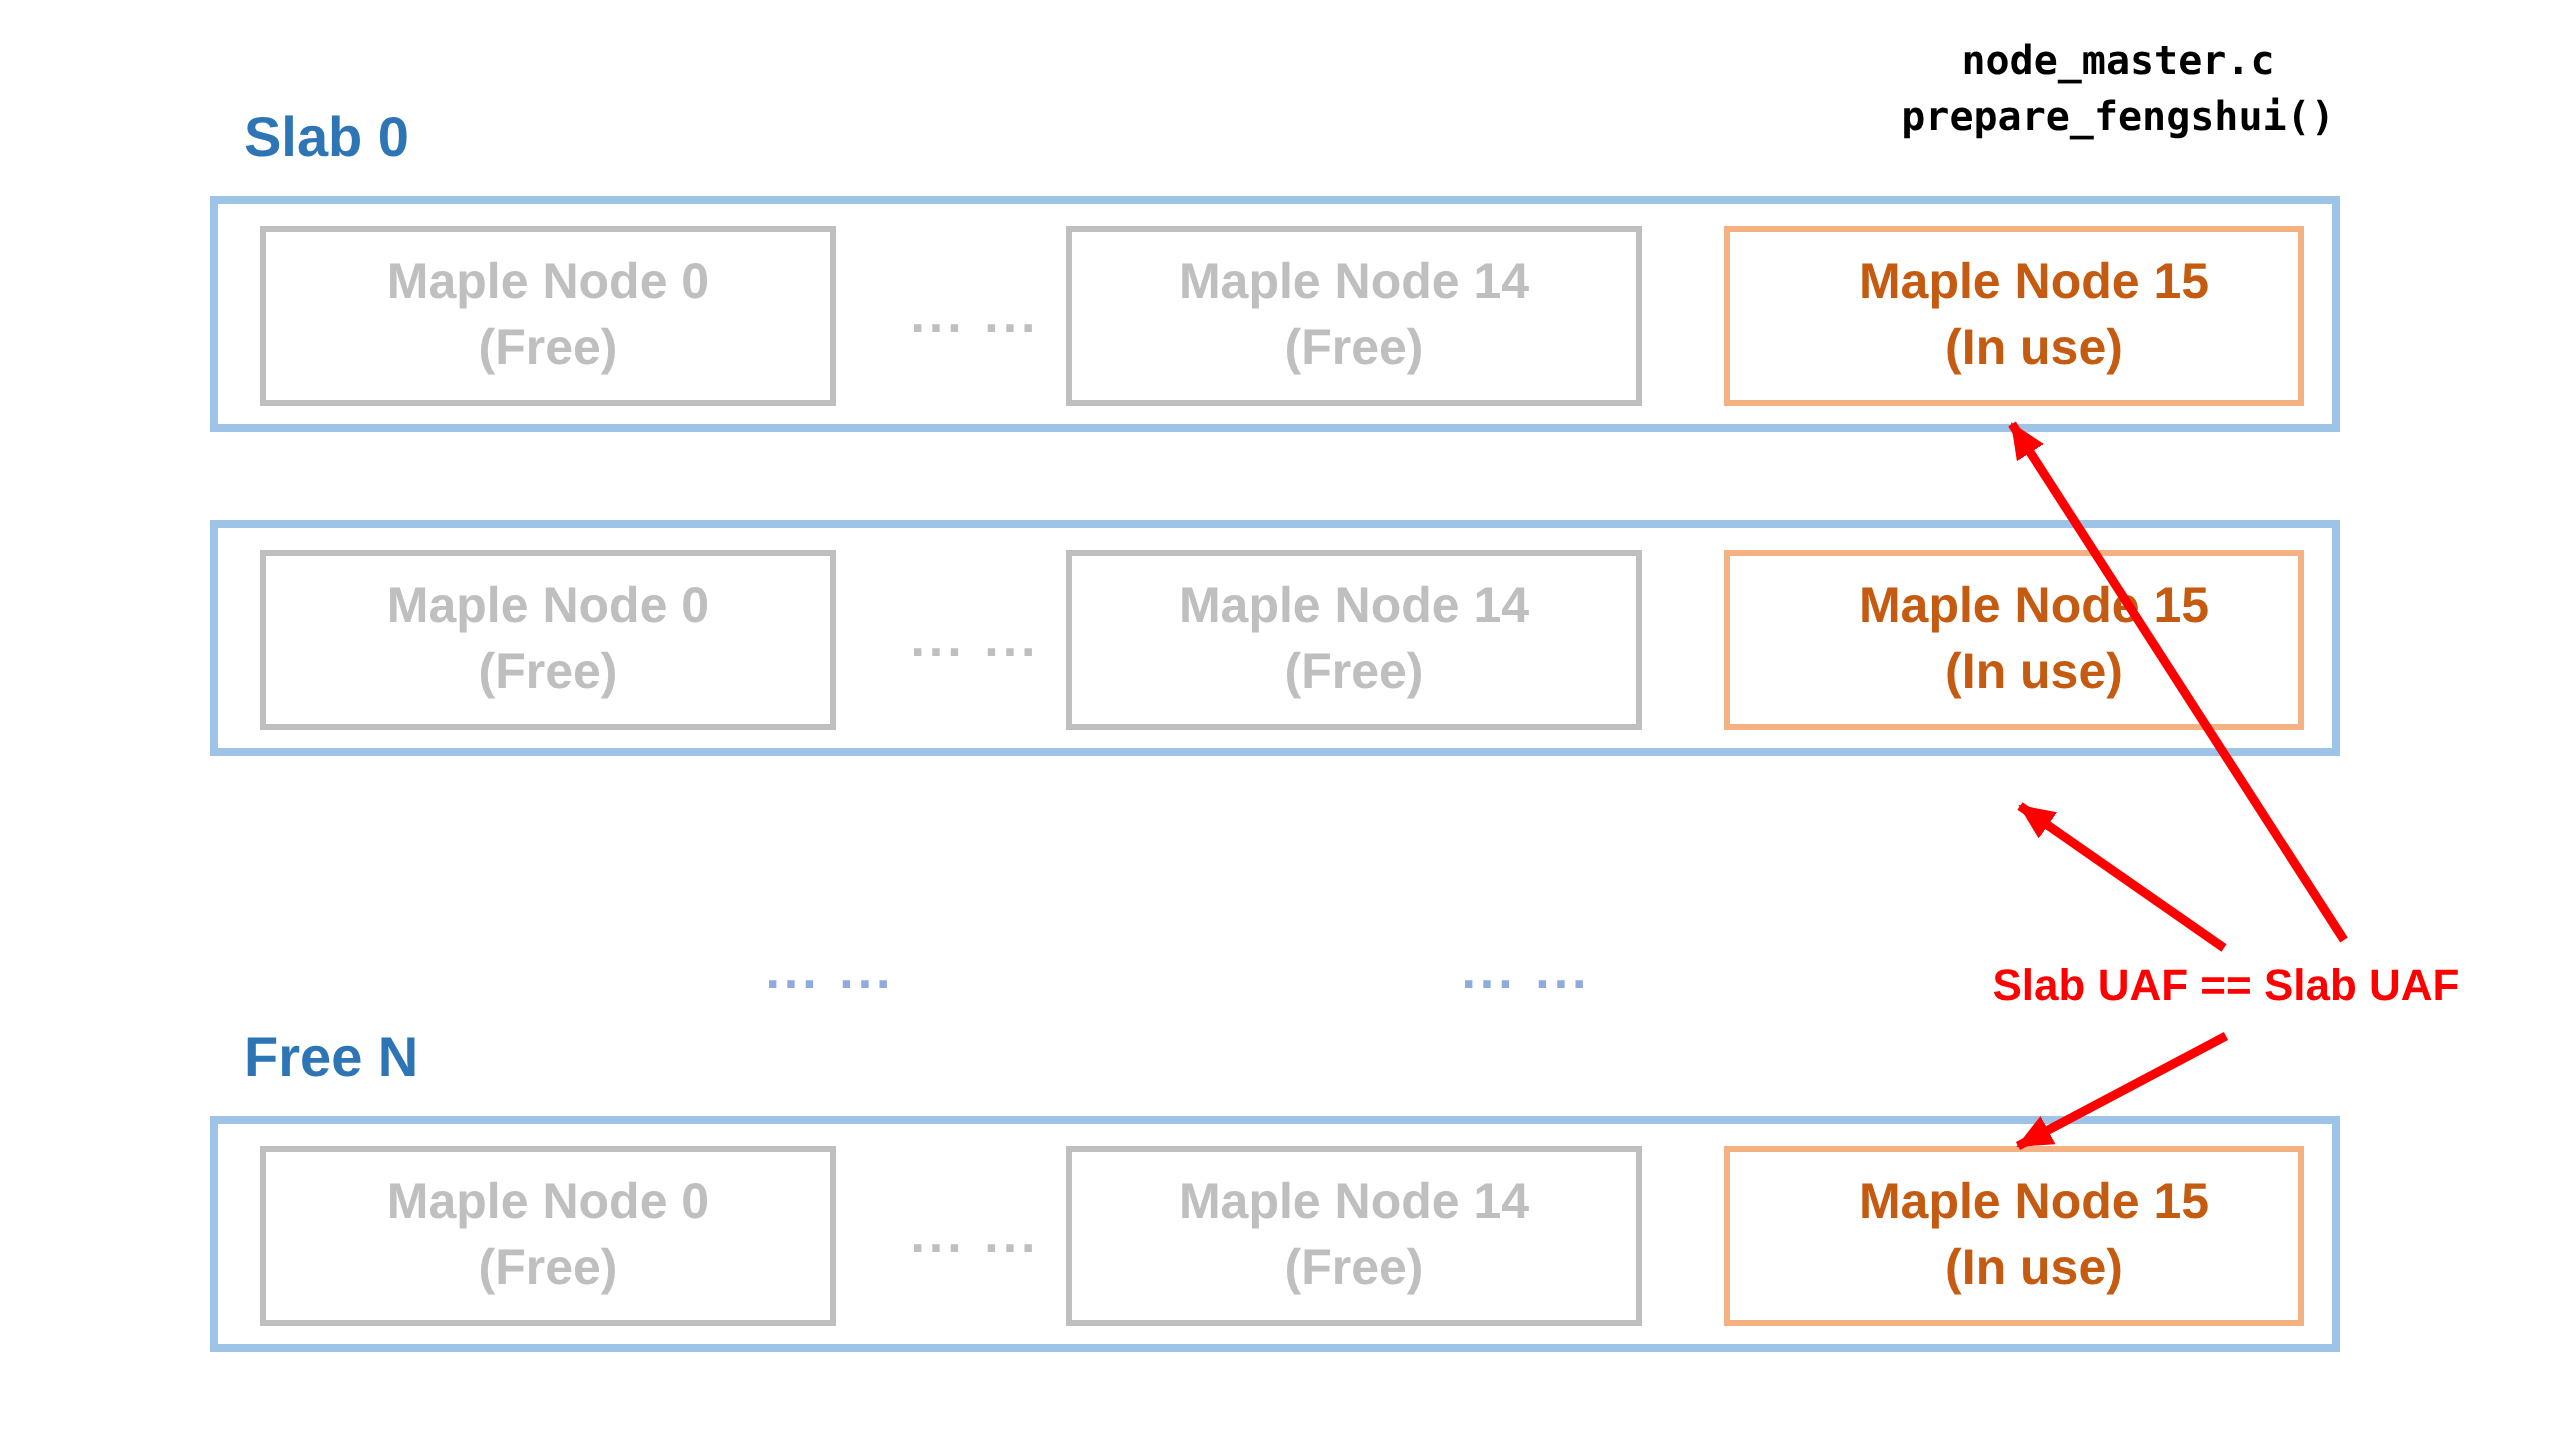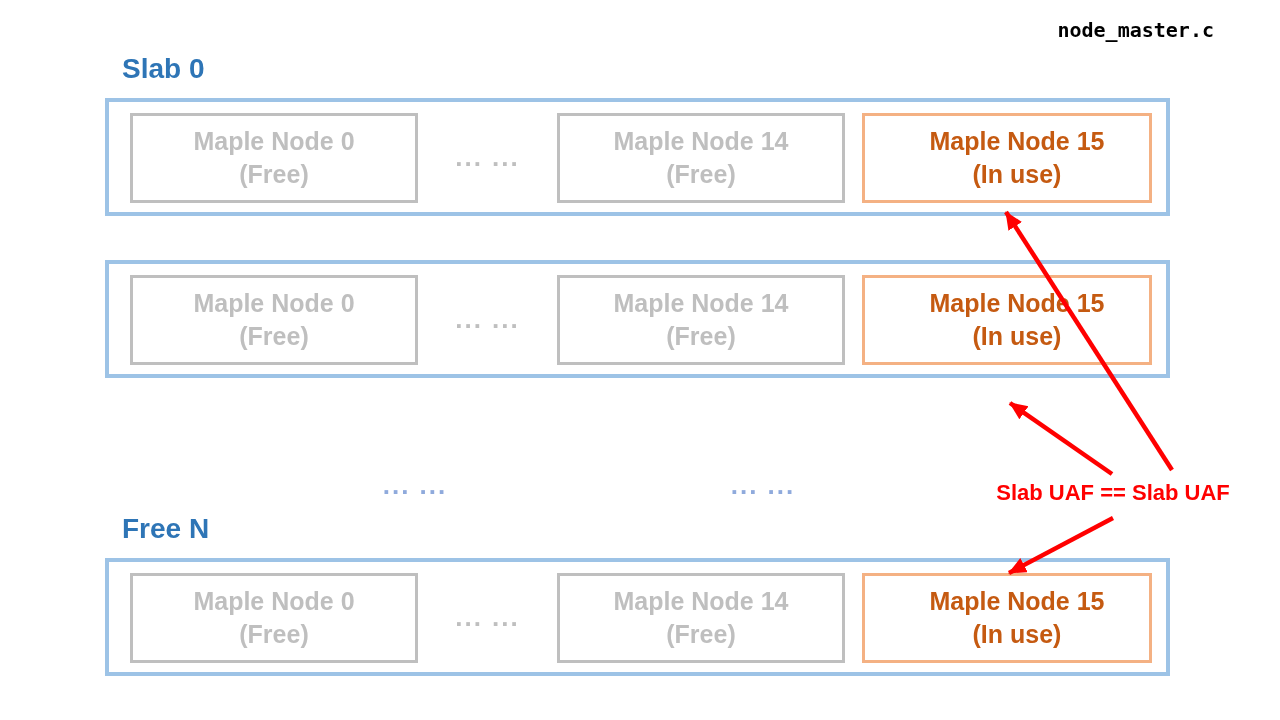--- a/index.html
+++ b/index.html
@@ -15,21 +15,21 @@
     background: #ffffff;
     overflow: hidden;
   }
 
   
   .code-ref {
     position: absolute;
     left: 904px;
     top: 16px;
     width: 310px;
-    text-align: right;
+    text-align: center;
     font-family: "DejaVu Sans Mono", monospace;
     font-weight: 700;
     font-size: 20px;
     line-height: 28px;
     color: var(--header-text-color, #000000);
   }
 
   
   .slab-group {
     position: absolute;
@@ -75,21 +75,21 @@
   }
   .node.free {
     border-color: var(--free-border-color, #BFBFBF);
     color: var(--free-text-color, #BFBFBF);
   }
   .node.inuse {
     border-color: var(--inuse-border-color, #F4B183);
     color: var(--inuse-text-color, #C55A11);
   }
   .node.pos-0  { left: 21px;  width: 288px; }
-  .node.pos-14 { left: 448px; width: 288px; }
+  .node.pos-14 { left: 424px; width: 288px; }
   .node.pos-15 { left: 753px; width: 290px; padding-left: 20px; }
 
   .gray-dots {
     position: absolute;
     left: 309px;
     top: 0;
     width: 139px;
     height: 110px;
     display: flex;
     align-items: center;
@@ -145,20 +145,21 @@
     fill: var(--arrow-color, #FF0000);
   }
 </style>
 </head>
 <body>
 
 <div id="canvas">
 
   <div class="code-ref">
     <div>node_master.c</div>
+    <div>prepare_fengshui()</div>
   </div>
 
   <div class="slab-group g0">
     <div class="slab-label">Slab 0</div>
     <div class="slab-box">
       <div class="node free pos-0">
         <div>Maple Node 0</div>
         <div>(Free)</div>
       </div>
       <div class="gray-dots">... ...</div>

